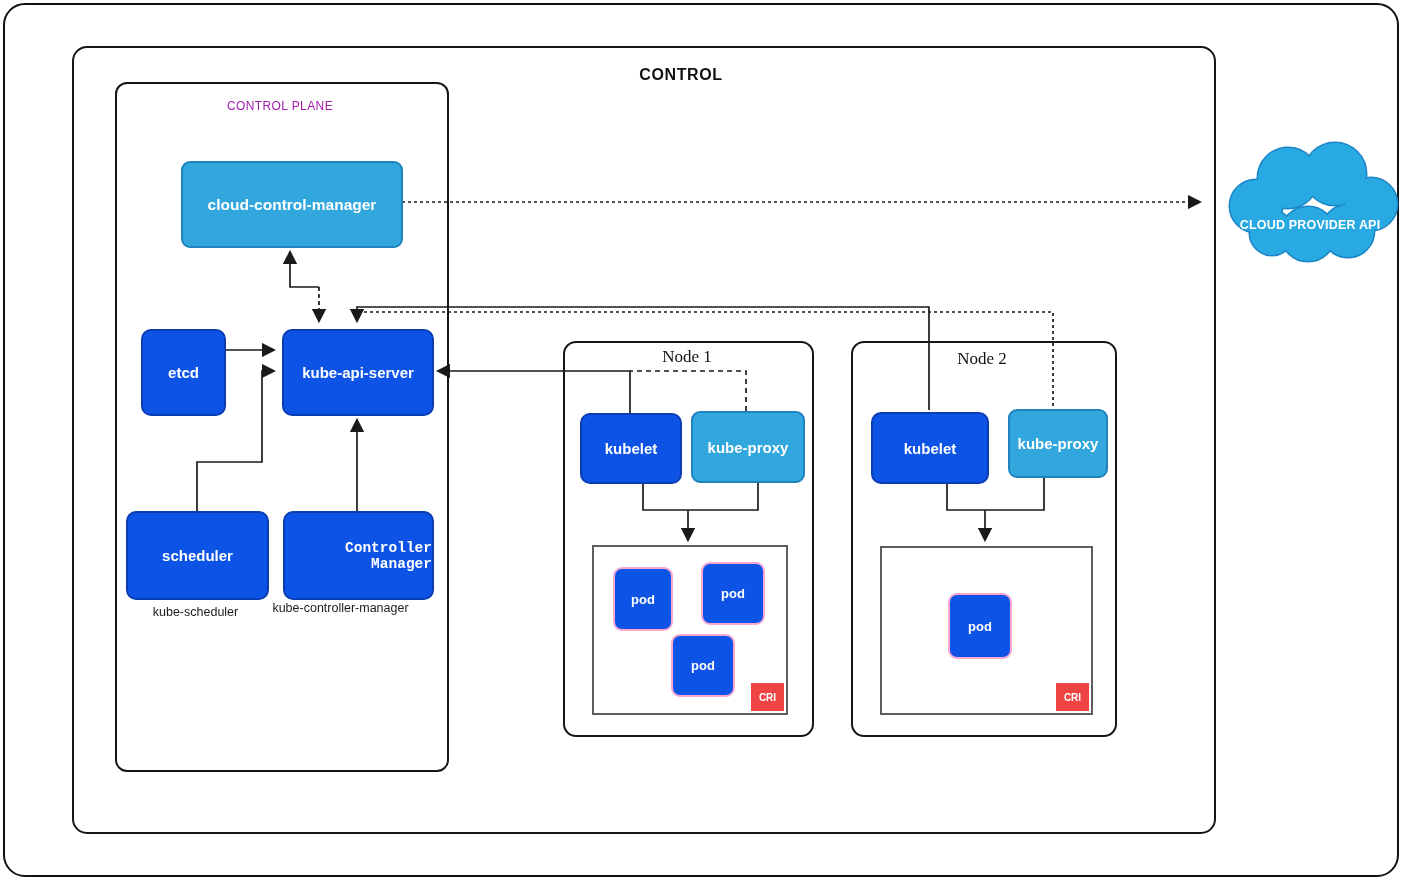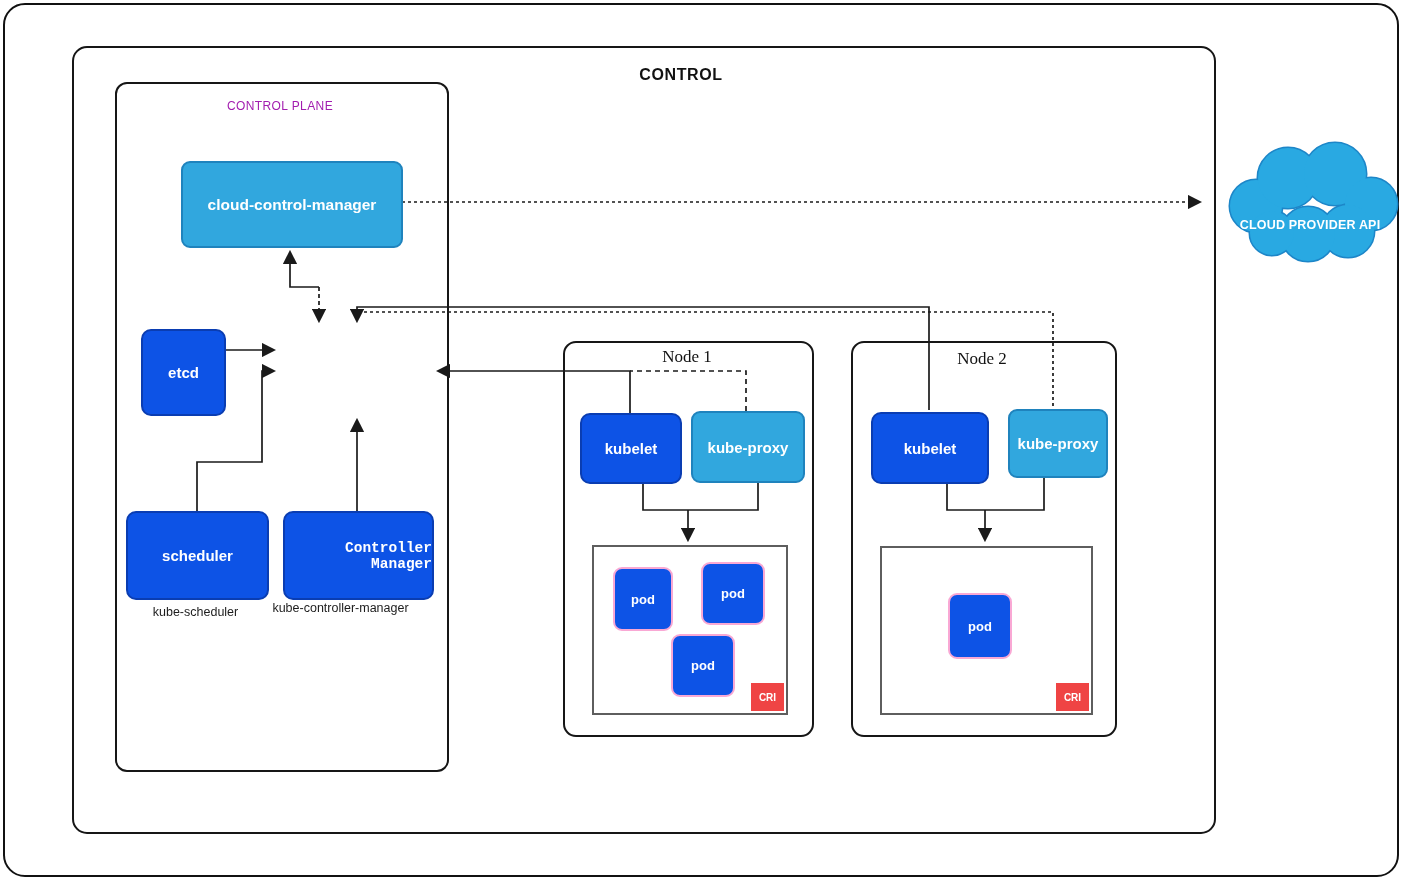--- a/index.html
+++ b/index.html
@@ -95,20 +95,21 @@
       <polyline points="643,480 643,510 758,510 758,479"></polyline>
       <line x1="688" y1="510" x2="688" y2="540" marker-end="url(#arr)"></line>
 
       <polyline points="947,480 947,510 1044,510 1044,474"></polyline>
       <line x1="985" y1="510" x2="985" y2="540" marker-end="url(#arr)"></line>
     </g>
   </svg>
 
   <div class="box light" style="left:181px; top:161px; width:218px; height:83px; font-size:15.5px;">cloud-control-manager</div>
   <div class="box dark" style="left:141px; top:329px; width:81px; height:83px;">etcd</div>
+  <div class="box dark" style="left:282px; top:329px; width:148px; height:83px;">kube-api-server</div>
   <div class="box dark" style="left:126px; top:511px; width:139px; height:85px;">scheduler</div>
   <div class="caption" style="left:126px; top:605px; width:139px;">kube-scheduler</div>
   <div class="box dark" style="left:283px; top:511px; width:147px; height:85px; font-size:14.5px;font-family:Liberation Mono, monospace;">Controller Manager</div>
   <div class="caption" style="left:260px; top:601px; width:161px;">kube-controller-manager</div>
 
   <div class="box dark" style="left:580px; top:413px; width:98px; height:67px;">kubelet</div>
   <div class="box light" style="left:691px; top:411px; width:110px; height:68px;">kube-proxy</div>
   <div class="box pod" style="left:613px; top:567px; width:56px; height:60px;">pod</div>
   <div class="box pod" style="left:701px; top:562px; width:60px; height:59px;">pod</div>
   <div class="box pod" style="left:671px; top:634px; width:60px; height:59px;">pod</div>

